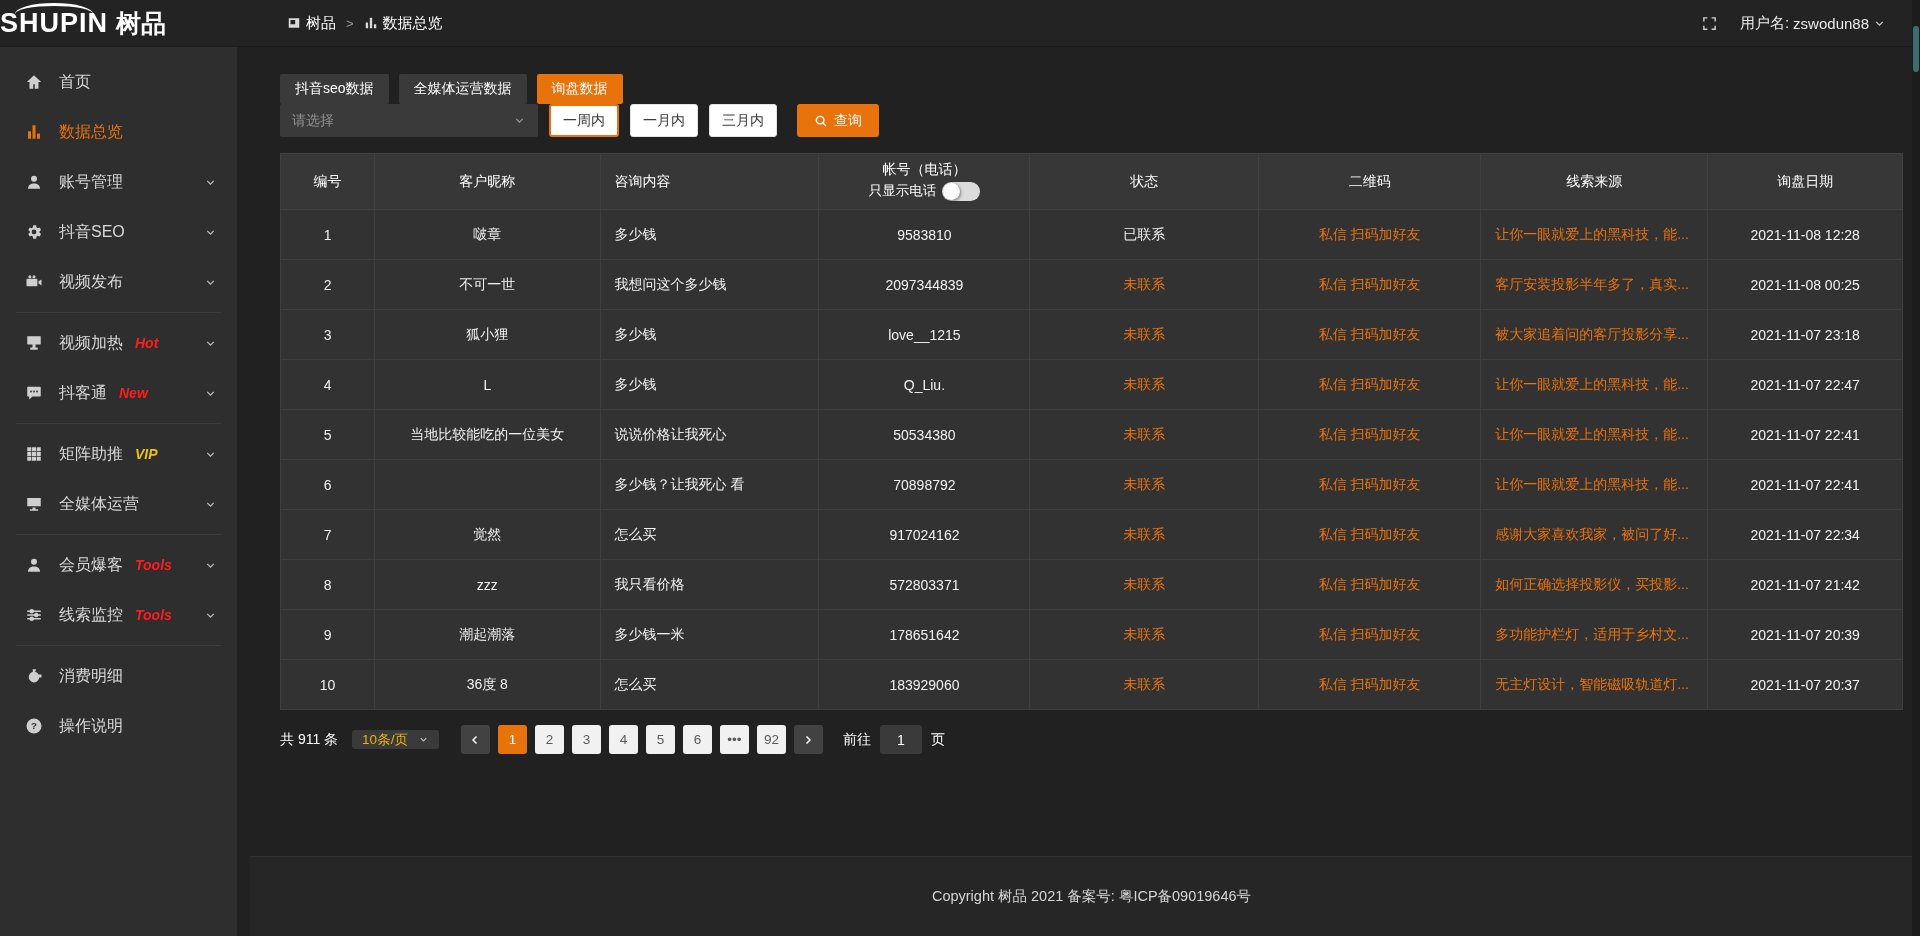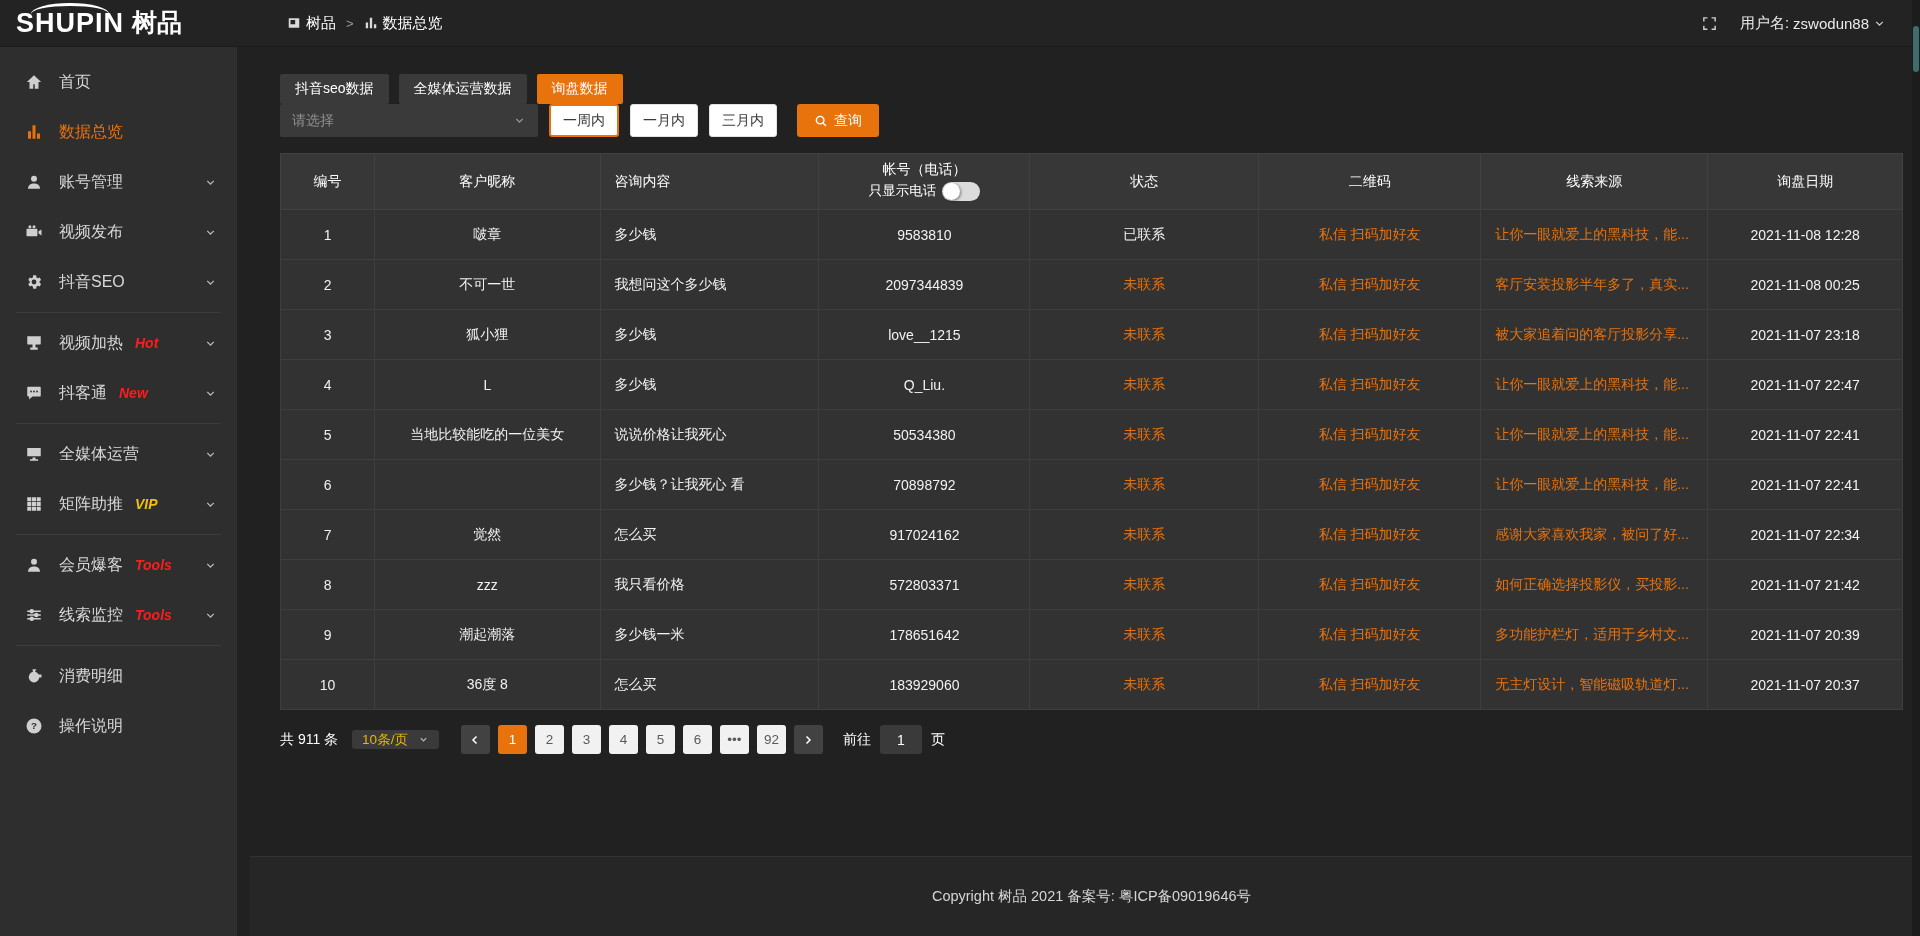--- a/index.html
+++ b/index.html
@@ -4,21 +4,21 @@
 <style>
   * { margin:0; padding:0; box-sizing:border-box; }
   html,body { width:1920px; height:936px; overflow:hidden;
     font-family:"Liberation Sans","DejaVu Sans",sans-serif;
     background:#212121; color:#eee; }
 
   
   .topbar { position:absolute; top:0; left:0; width:1920px; height:47px;
     background:#232323; display:flex; align-items:center; z-index:20;
     border-bottom:1px solid #1b1b1b; }
-  .logo { width:237px; padding-left:16px; display:flex; align-items:flex-start; gap:8px; cursor:pointer; }
+  .logo { width:237px; display:flex; align-items:center; gap:8px; cursor:pointer; }
   .logo-en { position:relative; font-size:27px; font-weight:bold; letter-spacing:1px; color:#fff; line-height:1; }
   .logo-en::before { content:""; position:absolute; top:-7px; left:14%; width:72%; height:8px;
     border-top:3px solid #fff; border-radius:50% 50% 0 0 / 100% 100% 0 0; }
   .logo-cn { font-size:25px; font-weight:bold; color:#fff; line-height:1; }
   .breadcrumb { display:flex; align-items:center; gap:7px; margin-left:50px; font-size:15px; color:#fff; }
   .breadcrumb .sep { color:#9a9a9a; font-size:13px; margin:0 3px; }
   .crumb { display:flex; align-items:center; gap:5px; cursor:pointer; }
   .userarea { margin-left:auto; display:flex; align-items:center; gap:22px; padding-right:34px; font-size:15px; color:#eaeaea; }
   .user-drop { display:flex; align-items:center; gap:4px; cursor:pointer; }
 
@@ -171,40 +171,40 @@
     <span class="s-chev">
       <svg width="13" height="13" viewBox="0 0 24 24" fill="none" stroke="currentColor" stroke-width="2.4">
           <path d="m6 9 6 6 6-6"></path>
         </svg>
     </span>
   </div>
 
   <div class="side-item">
     <span class="s-icon">
       <svg width="18" height="18" viewBox="0 0 24 24" fill="currentColor">
+          <path d="M19.4 13c.07-.33.1-.66.1-1s-.03-.67-.1-1l2.1-1.6-2-3.5-2.5 1a7.2 7.2 0 0 0-1.7-1L14.9 3h-4l-.4 2.9c-.62.25-1.19.58-1.7 1l-2.5-1-2 3.5L6.4 11c-.07.33-.1.66-.1 1s.03.67.1 1l-2.1 1.6 2 3.5 2.5-1c.51.42 1.08.75 1.7 1l.4 2.9h4l.4-2.9c.62-.25 1.19-.58 1.7-1l2.5 1 2-3.5zM12 15.2a3.2 3.2 0 1 1 0-6.4 3.2 3.2 0 0 1 0 6.4z"></path>
+        </svg>
+    </span>
+    <span>抖音SEO</span>
+    <span class="s-chev">
+      <svg width="13" height="13" viewBox="0 0 24 24" fill="none" stroke="currentColor" stroke-width="2.4">
+          <path d="m6 9 6 6 6-6"></path>
+        </svg>
+    </span>
+  </div>
+
+  <div class="side-item">
+    <span class="s-icon">
+      <svg width="18" height="18" viewBox="0 0 24 24" fill="currentColor">
           <path d="M3 7.5h12.5a1 1 0 0 1 1 1v8a1 1 0 0 1-1 1H3a1 1 0 0 1-1-1v-8a1 1 0 0 1 1-1zM18 11l4-2.5v8L18 14z"></path>
           <circle cx="6.5" cy="5" r="2"></circle>
           <circle cx="12" cy="5" r="2"></circle>
         </svg>
     </span>
     <span>视频发布</span>
-    <span class="s-chev">
-      <svg width="13" height="13" viewBox="0 0 24 24" fill="none" stroke="currentColor" stroke-width="2.4">
-          <path d="m6 9 6 6 6-6"></path>
-        </svg>
-    </span>
-  </div>
-
-  <div class="side-item">
-    <span class="s-icon">
-      <svg width="18" height="18" viewBox="0 0 24 24" fill="currentColor">
-          <path d="M19.4 13c.07-.33.1-.66.1-1s-.03-.67-.1-1l2.1-1.6-2-3.5-2.5 1a7.2 7.2 0 0 0-1.7-1L14.9 3h-4l-.4 2.9c-.62.25-1.19.58-1.7 1l-2.5-1-2 3.5L6.4 11c-.07.33-.1.66-.1 1s.03.67.1 1l-2.1 1.6 2 3.5 2.5-1c.51.42 1.08.75 1.7 1l.4 2.9h4l.4-2.9c.62-.25 1.19-.58 1.7-1l2.5 1 2-3.5zM12 15.2a3.2 3.2 0 1 1 0-6.4 3.2 3.2 0 0 1 0 6.4z"></path>
-        </svg>
-    </span>
-    <span>抖音SEO</span>
     <span class="s-chev">
       <svg width="13" height="13" viewBox="0 0 24 24" fill="none" stroke="currentColor" stroke-width="2.4">
           <path d="m6 9 6 6 6-6"></path>
         </svg>
     </span>
   </div>
 
   <div class="side-divider"></div>
 
   <div class="side-item">
@@ -238,39 +238,39 @@
           <path d="m6 9 6 6 6-6"></path>
         </svg>
     </span>
   </div>
 
   <div class="side-divider"></div>
 
   <div class="side-item">
     <span class="s-icon">
       <svg width="18" height="18" viewBox="0 0 24 24" fill="currentColor">
-          <path d="M3 4h18v11H3zM10 16.5h4V19h3.5v2h-11v-2H10z"></path>
-        </svg>
-    </span>
-    <span>全媒体运营</span>
-    <span class="s-chev">
-      <svg width="13" height="13" viewBox="0 0 24 24" fill="none" stroke="currentColor" stroke-width="2.4">
-          <path d="m6 9 6 6 6-6"></path>
-        </svg>
-    </span>
-  </div>
-
-  <div class="side-item">
-    <span class="s-icon">
-      <svg width="18" height="18" viewBox="0 0 24 24" fill="currentColor">
           <path d="M3 3h5.4v5.4H3zM9.3 3h5.4v5.4H9.3zM15.6 3H21v5.4h-5.4zM3 9.3h5.4v5.4H3zM9.3 9.3h5.4v5.4H9.3zM15.6 9.3H21v5.4h-5.4zM3 15.6h5.4V21H3zM9.3 15.6h5.4V21H9.3zM15.6 15.6H21V21h-5.4z"></path>
         </svg>
     </span>
     <span>矩阵助推</span>
     <span class="badge gold">VIP</span>
+    <span class="s-chev">
+      <svg width="13" height="13" viewBox="0 0 24 24" fill="none" stroke="currentColor" stroke-width="2.4">
+          <path d="m6 9 6 6 6-6"></path>
+        </svg>
+    </span>
+  </div>
+
+  <div class="side-item">
+    <span class="s-icon">
+      <svg width="18" height="18" viewBox="0 0 24 24" fill="currentColor">
+          <path d="M3 4h18v11H3zM10 16.5h4V19h3.5v2h-11v-2H10z"></path>
+        </svg>
+    </span>
+    <span>全媒体运营</span>
     <span class="s-chev">
       <svg width="13" height="13" viewBox="0 0 24 24" fill="none" stroke="currentColor" stroke-width="2.4">
           <path d="m6 9 6 6 6-6"></path>
         </svg>
     </span>
   </div>
 
   <div class="side-divider"></div>
 
   <div class="side-item">

